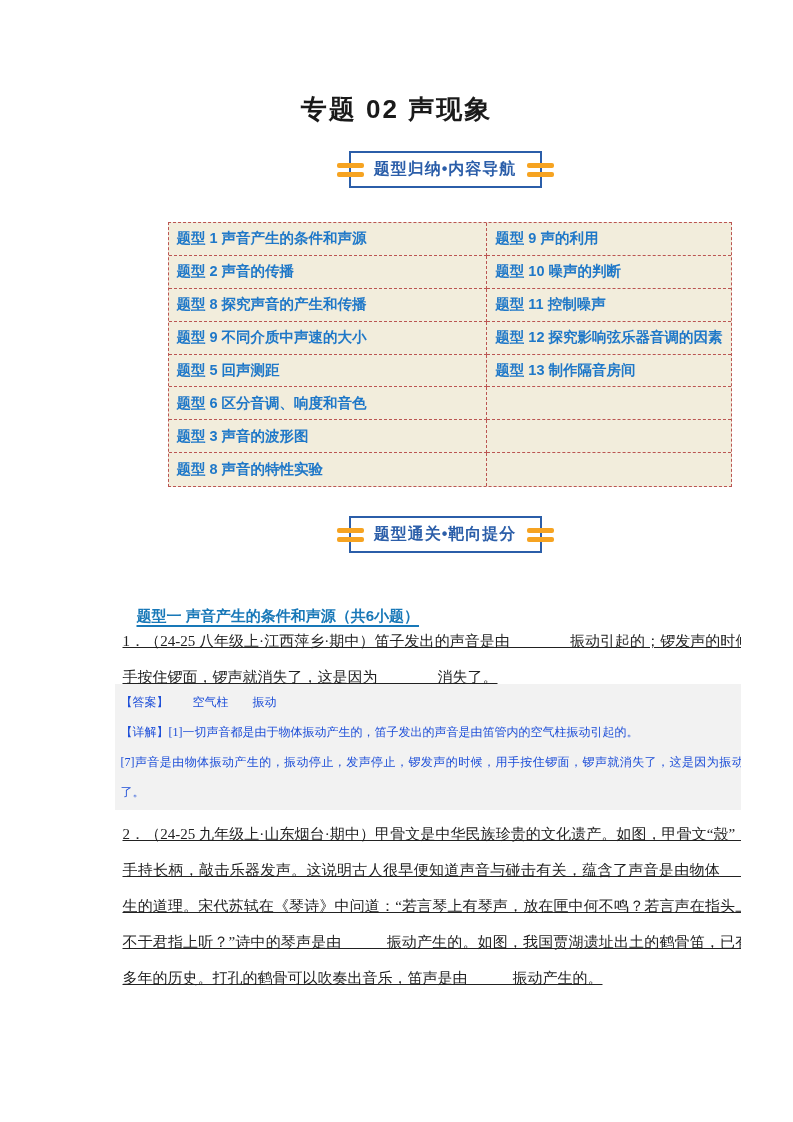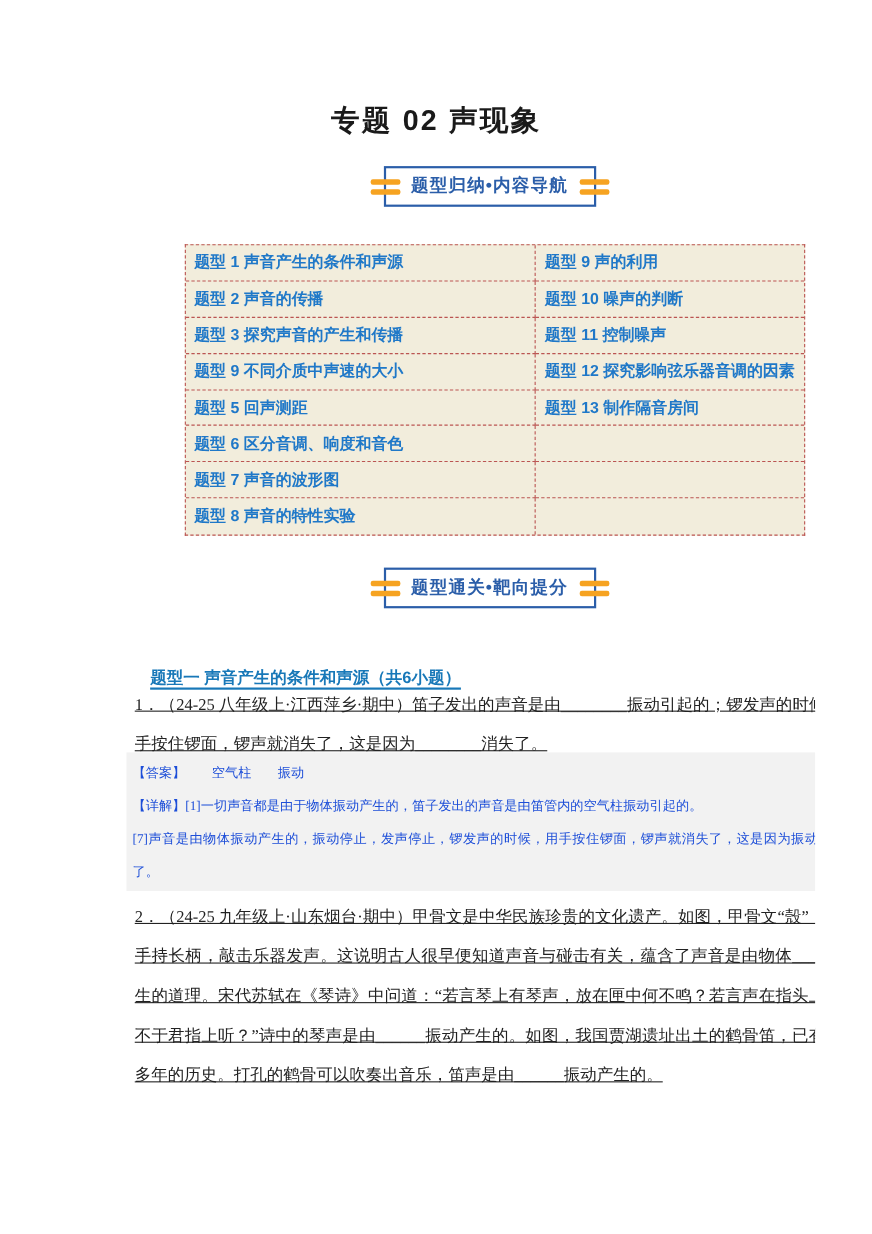--- a/index.html
+++ b/index.html
@@ -103,25 +103,25 @@
     <span class="banner-label">题型归纳•内容导航</span>
     <span class="bars bars-right">
         <i></i>
         <i></i>
       </span>
   </div>
 
   <div class="toc">
     <div class="toc-cell">题型 1 声音产生的条件和声源</div>
     <div class="toc-cell">题型 2 声音的传播</div>
-    <div class="toc-cell">题型 3 探究声音的产生和传播</div>
+    <div class="toc-cell">题型 8 探究声音的产生和传播</div>
     <div class="toc-cell">题型 9 不同介质中声速的大小</div>
     <div class="toc-cell">题型 5 回声测距</div>
     <div class="toc-cell">题型 6 区分音调、响度和音色</div>
-    <div class="toc-cell">题型 7 声音的波形图</div>
+    <div class="toc-cell">题型 3 声音的波形图</div>
     <div class="toc-cell">题型 8 声音的特性实验</div>
     <div class="toc-cell">题型 9 声的利用</div>
     <div class="toc-cell">题型 10 噪声的判断</div>
     <div class="toc-cell">题型 11 控制噪声</div>
     <div class="toc-cell">题型 12 探究影响弦乐器音调的因素</div>
     <div class="toc-cell">题型 13 制作隔音房间</div>
     <div class="toc-cell"></div>
     <div class="toc-cell"></div>
     <div class="toc-cell"></div>
   </div>

